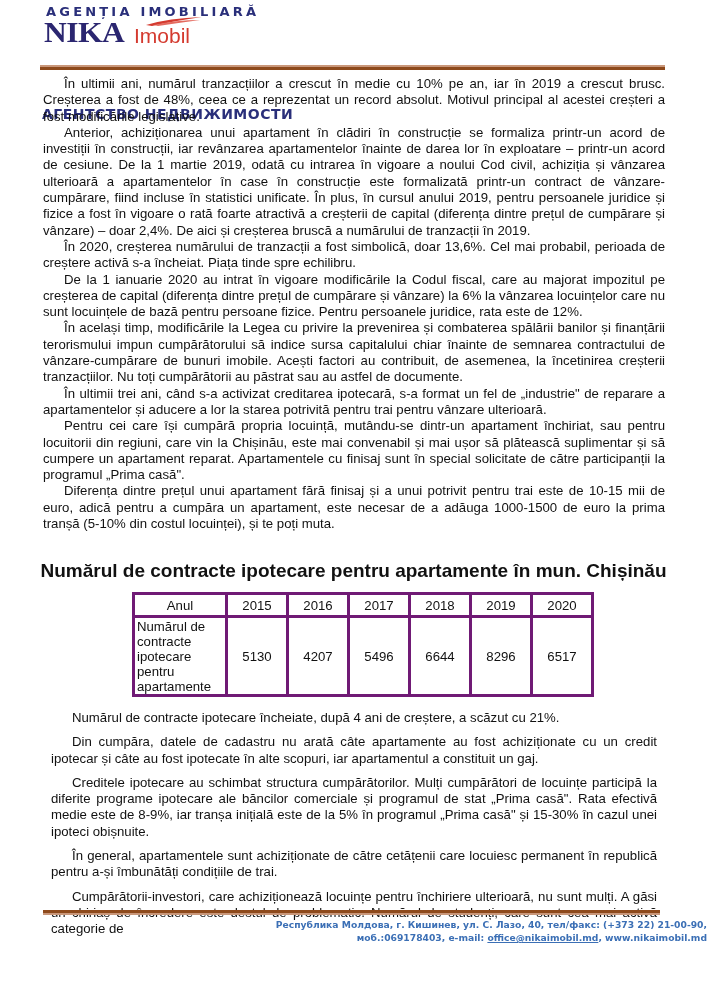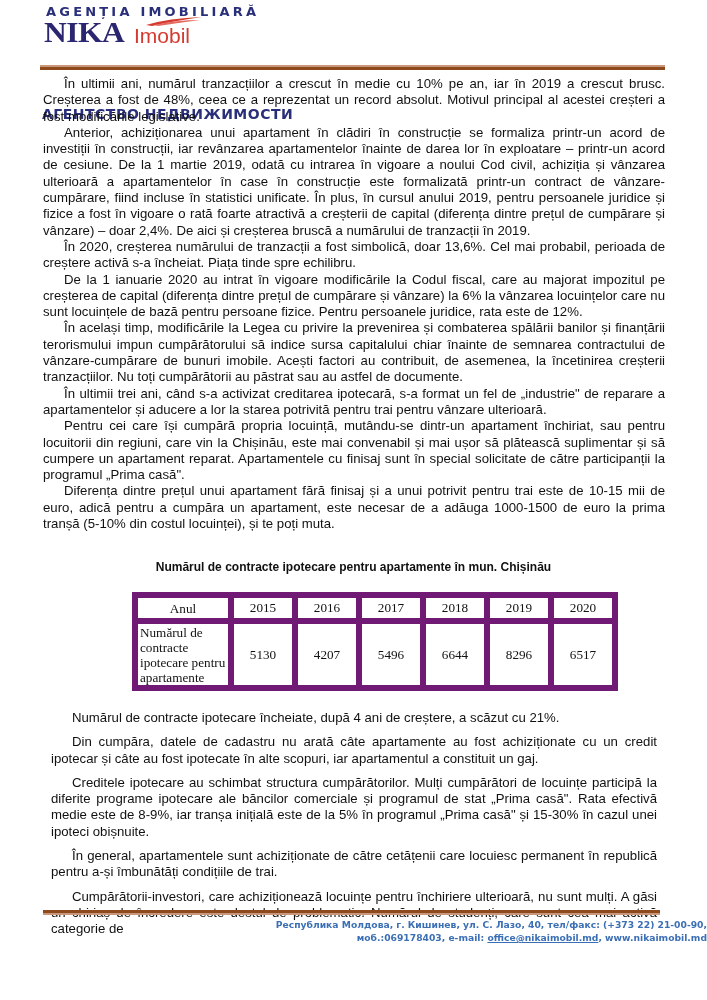--- a/index.html
+++ b/index.html
@@ -10,24 +10,24 @@
   .logo-nika { position: absolute; left: 4px; top: 15px; font-size: 30px; font-weight: bold; color: #2b2670; font-family: "Liberation Serif", serif; letter-spacing: -0.5px; line-height: 30px; transform: scaleX(1.05); transform-origin: left; }
   .logo-imobil { position: absolute; left: 94px; top: 23px; font-size: 21px; color: #d43a2f; font-family: "Liberation Sans", sans-serif; line-height: 22px; }
   .logo-swoosh { position: absolute; left: 104px; top: 14px; width: 60px; height: 10px; }
   .logo-bottom { position: absolute; left: 2px; top: 60px; font-size: 14px; font-weight: bold; color: #2a2f7a; white-space: nowrap; letter-spacing: 0.5px; font-family: "DejaVu Sans", sans-serif; margin-top: 44px; }
 
   .header-bar { position: absolute; left: 40px; top: 65px; width: 625px; height: 5px; background: linear-gradient(#c9977a 0 35%, #8e4a1c 35% 100%); }
 
   .content { position: absolute; left: 43px; top: 76px; width: 622px; font-size: 13.2px; line-height: 16.3px; text-align: justify; }
   .content p { margin: 0; text-indent: 21px; }
 
-  .table-title { position: absolute; left: 0; width: 707px; top: 560px; text-align: center; font-weight: bold; font-size: 12px; }
+  .table-title { position: absolute; left: 0; width: 707px; top: 560px; text-align: center; font-weight: bold; font-size: 19px; }
 
   table.data { position: absolute; left: 132px; top: 592px; border-collapse: collapse; font-size: 13.2px; }
-  table.data td { border: 6px solid #701a75; text-align: center; padding: 0; vertical-align: middle; font-family: Liberation Serif, serif; }
+  table.data td { border: 3px solid #701a75; text-align: center; padding: 0; vertical-align: middle; }
   table.data tr.head td { height: 19px; }
   table.data td.label { width: 88px; text-align: left; padding-left: 2px; line-height: 15px; padding-top: 1px; padding-bottom: 0; }
   table.data td.yr { width: 58px; }
 
   .content2 { position: absolute; left: 43px; top: 702px; width: 622px; font-size: 13.2px; line-height: 16.3px; text-align: justify; }
   .content2 p { margin: 8px; text-indent: 21px; }
 
   .footer-bar { position: absolute; left: 43px; top: 910px; width: 617px; height: 5px; background: linear-gradient(#8e4a1c 0 60%, #c9977a 60% 100%); }
   .footer { position: absolute; left: 0; width: 707px; top: 918px; text-align: right; font-size: 9.2px; font-weight: bold; color: #3b6fb5; line-height: 13px; font-family: "DejaVu Sans", sans-serif; }
   .footer a { color: #3b6fb5; text-decoration: underline; }

